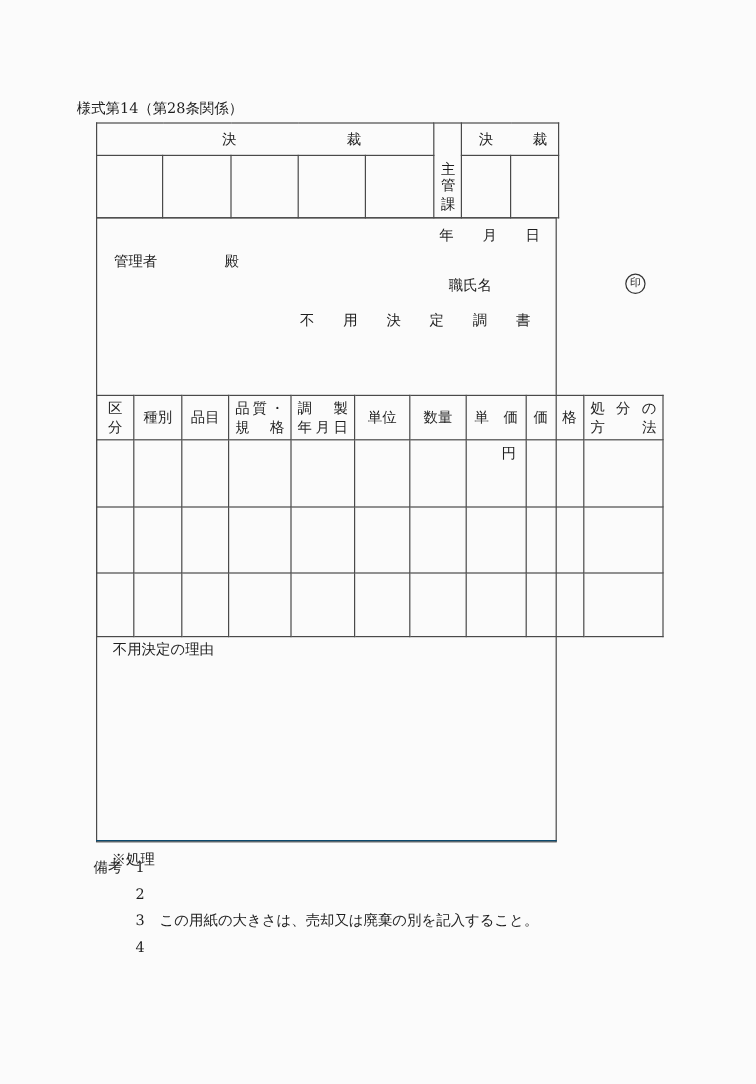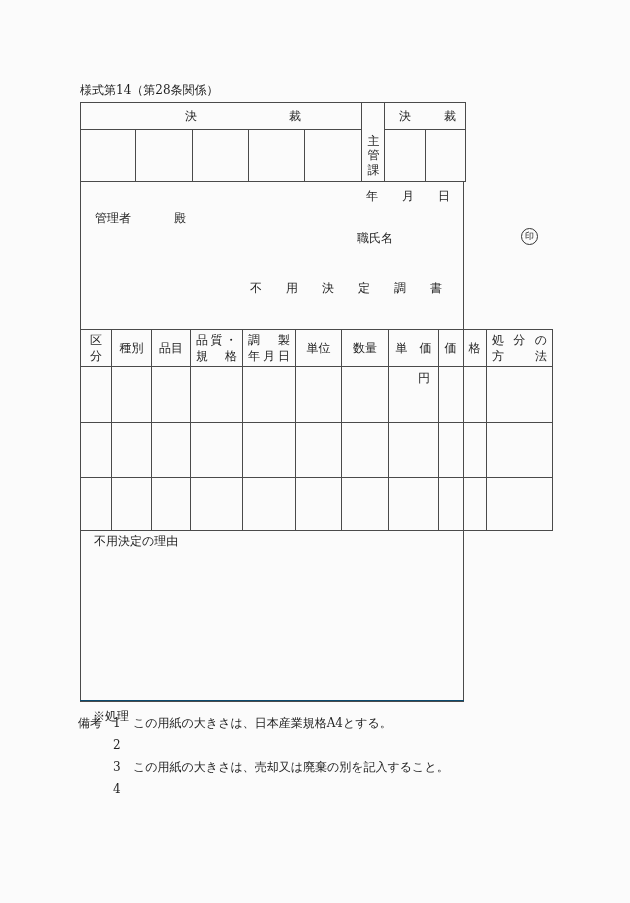--- a/index.html
+++ b/index.html
@@ -31,29 +31,29 @@
     position:relative; top:6px;
   }
 
   
   .main-box {
     position:absolute; left:80px; top:181px;
     width:384px; height:521px;
     border:1px solid #4a4a4a; box-sizing:border-box;
   }
   .date-line { position:absolute; top:6px; right:13px; }
-  .addressee { position:absolute; top:28px; left:14px; display:flex; gap:43px; }
-  .signature { position:absolute; top:48px; left:276px; }
+  .addressee { position:absolute; top:28px; left:14px; display:flex; gap:56px; }
+  .signature { position:absolute; top:48px; left:293px; }
   .seal {
     position:absolute; top:46px; left:440px;
     width:17px; height:17px; border:1px solid #333; border-radius:50%;
     display:flex; align-items:center; justify-content:center;
     font-size:9px; line-height:1; box-sizing:border-box;
   }
-  .doc-title { position:absolute; top:77px; left:169px; white-space:nowrap;margin-top:21px; }
+  .doc-title { position:absolute; top:77px; left:169px; white-space:nowrap; }
   .intro {
     position:absolute; top:103px; left:2px; width:462px;
     line-height:21px; text-indent:7px;
   }
 
   
   .items { position:absolute; top:147px; left:-1px; width:472px; }
   .items th {
     font-size:12px; text-align:center; vertical-align:middle;
     white-space:pre-line; line-height:16px; padding:2px 5px;
@@ -75,21 +75,21 @@
   
   .notes { position:absolute; left:78px; top:712px; width:490px; }
   .note-row { display:flex; line-height:22px; }
   .note-head { width:35px; flex:none; }
   .note-num { width:20px; flex:none; }
   .note-text { flex:1; }
 </style>
 </head>
 <body>
 
-<div class="abs" style="left:80px; top:82px;">様式第14（第28条関係）</div>
+<div class="abs" style="left:64px; top:82px;">様式第14（第28条関係）</div>
 
 <table class="approval">
   <colgroup>
     <col style="width:55px">
       <col style="width:57px">
       <col style="width:56px">
     <col style="width:56px">
       <col style="width:57px">
       <col style="width:23px">
     <col style="width:41px">
@@ -216,21 +216,20 @@
   <div class="processing">
     <span>※処理</span>
   </div>
 
 </div>
 
 <div class="notes">
   <div class="note-row">
     <span class="note-head">備考</span>
     <span class="note-num">1</span>
-    <span class="note-text">この用紙の大きさは、日本産業規格A4とする。</span>
   </div>
   <div class="note-row">
     <span class="note-head"></span>
     <span class="note-num">2</span>
   </div>
   <div class="note-row">
     <span class="note-head"></span>
     <span class="note-num">3</span>
     <span class="note-text">この用紙の大きさは、売却又は廃棄の別を記入すること。</span>
   </div>

